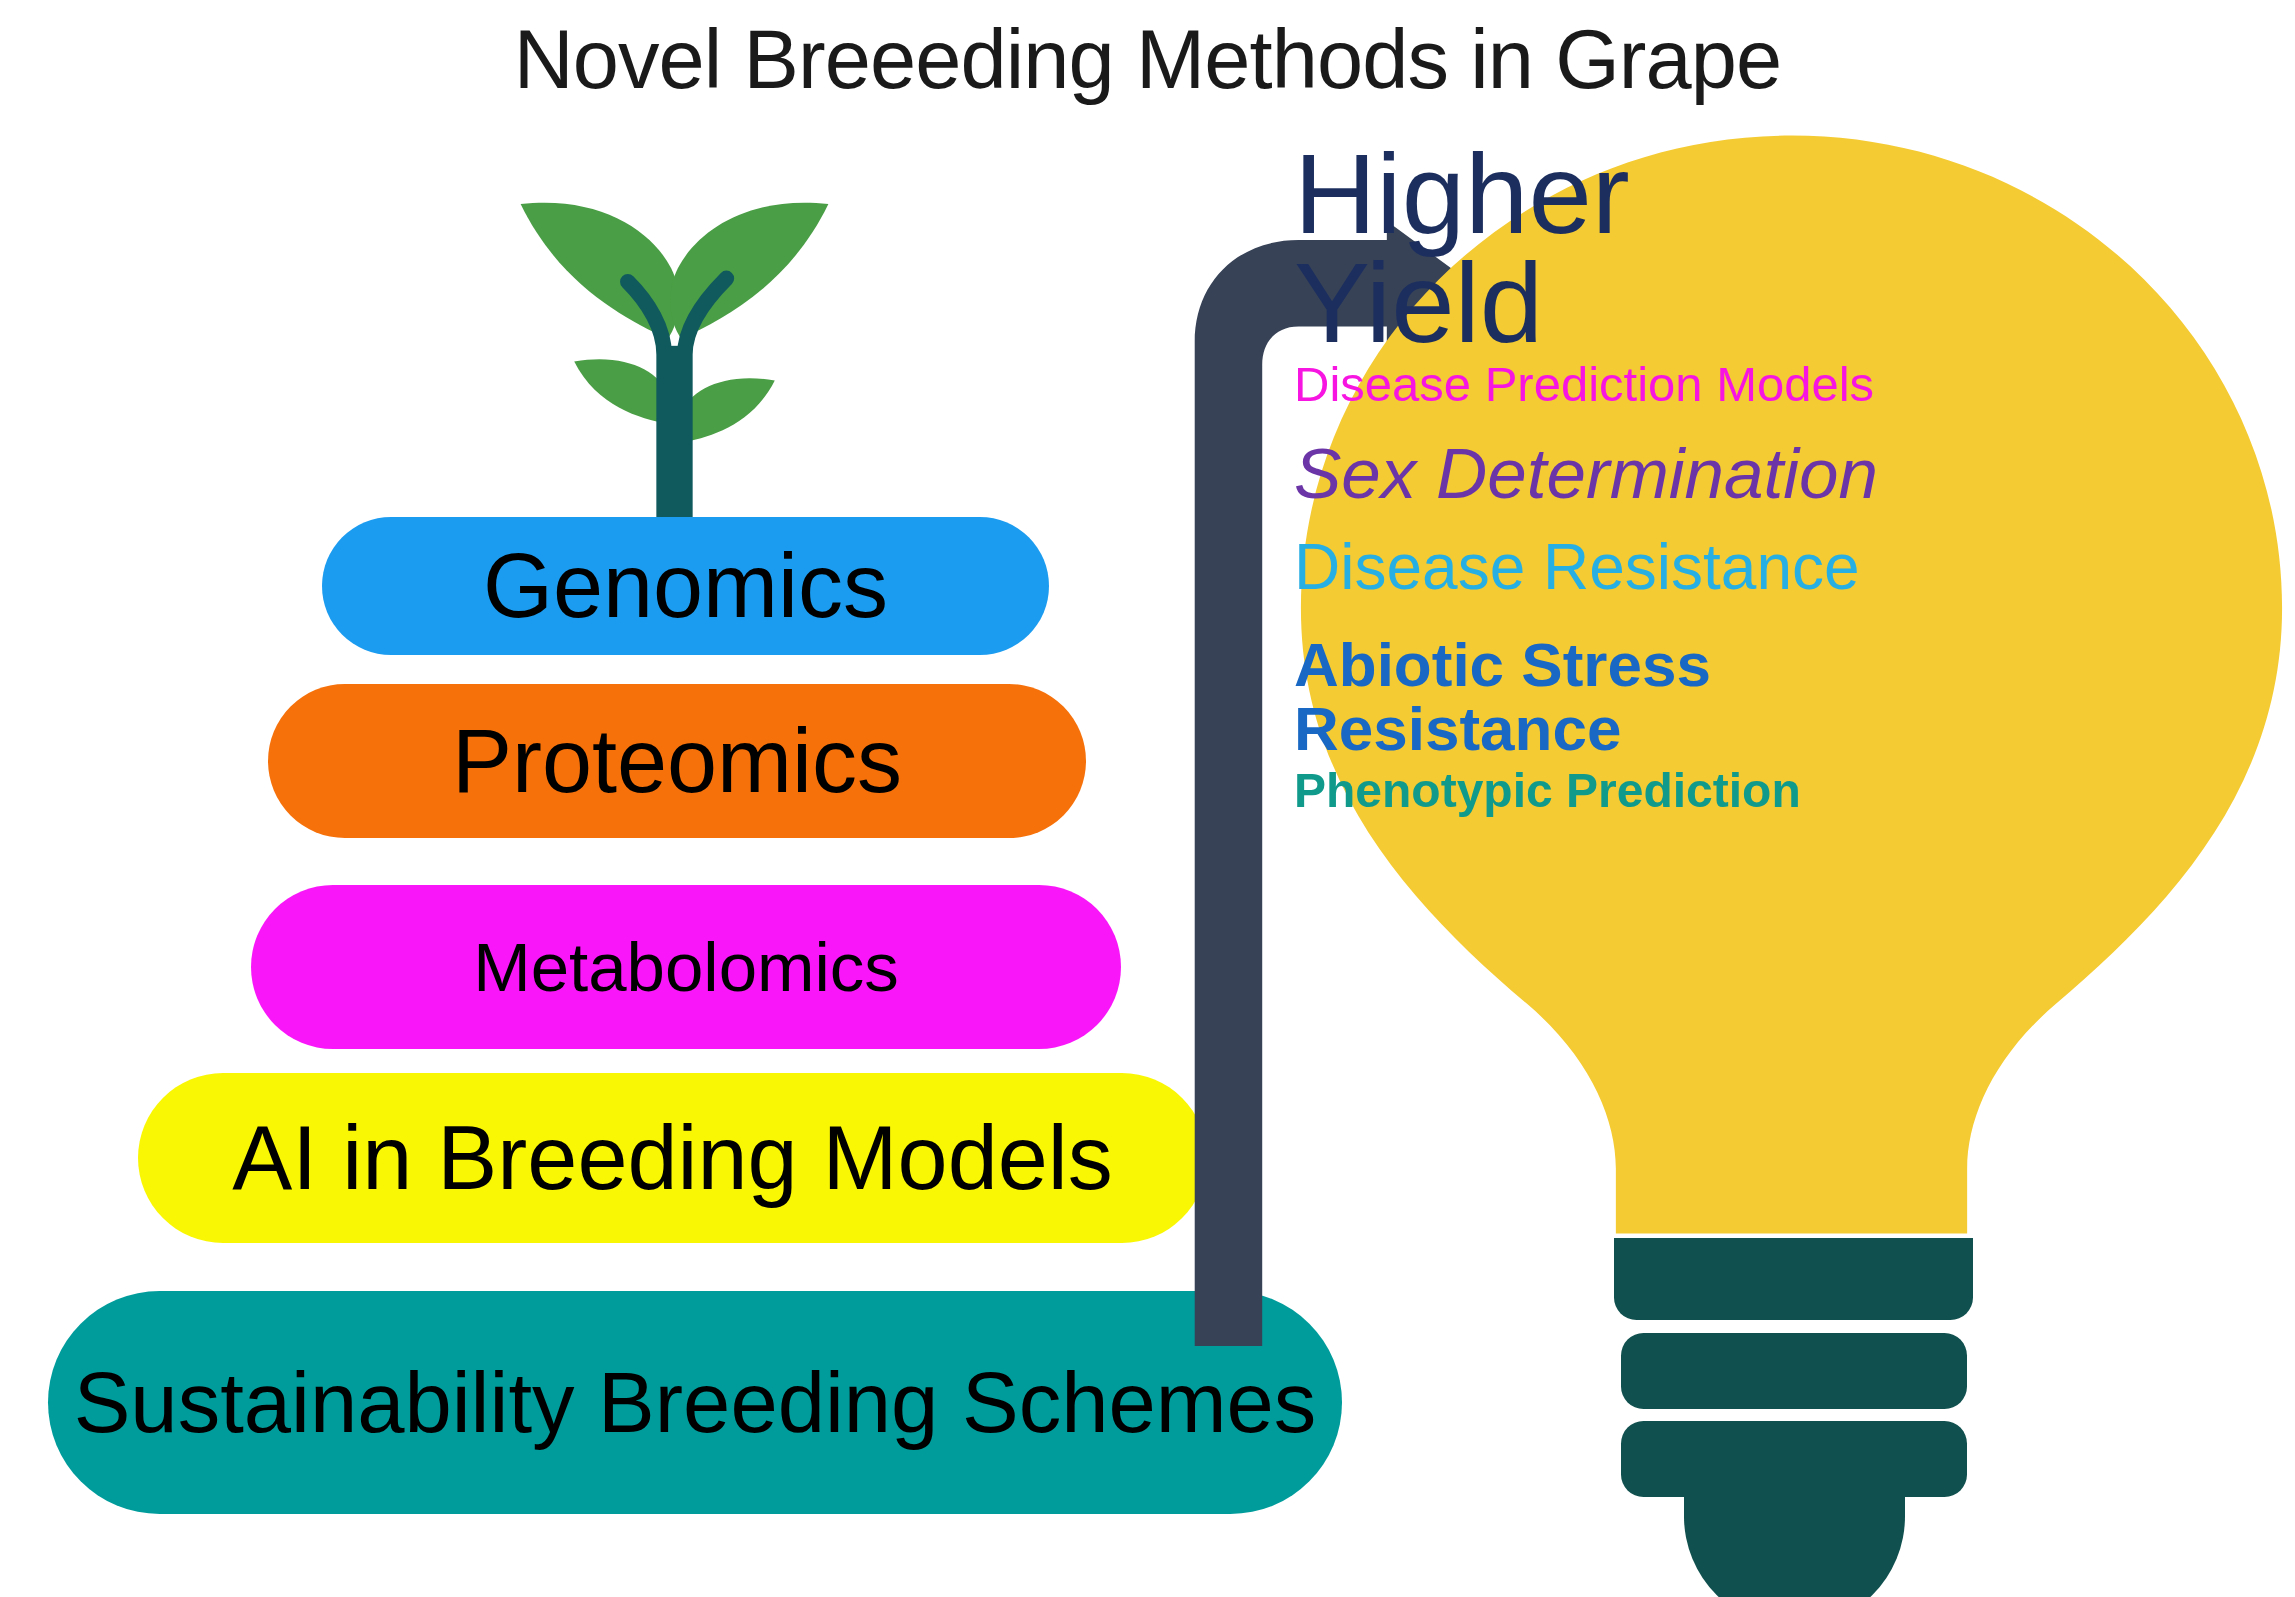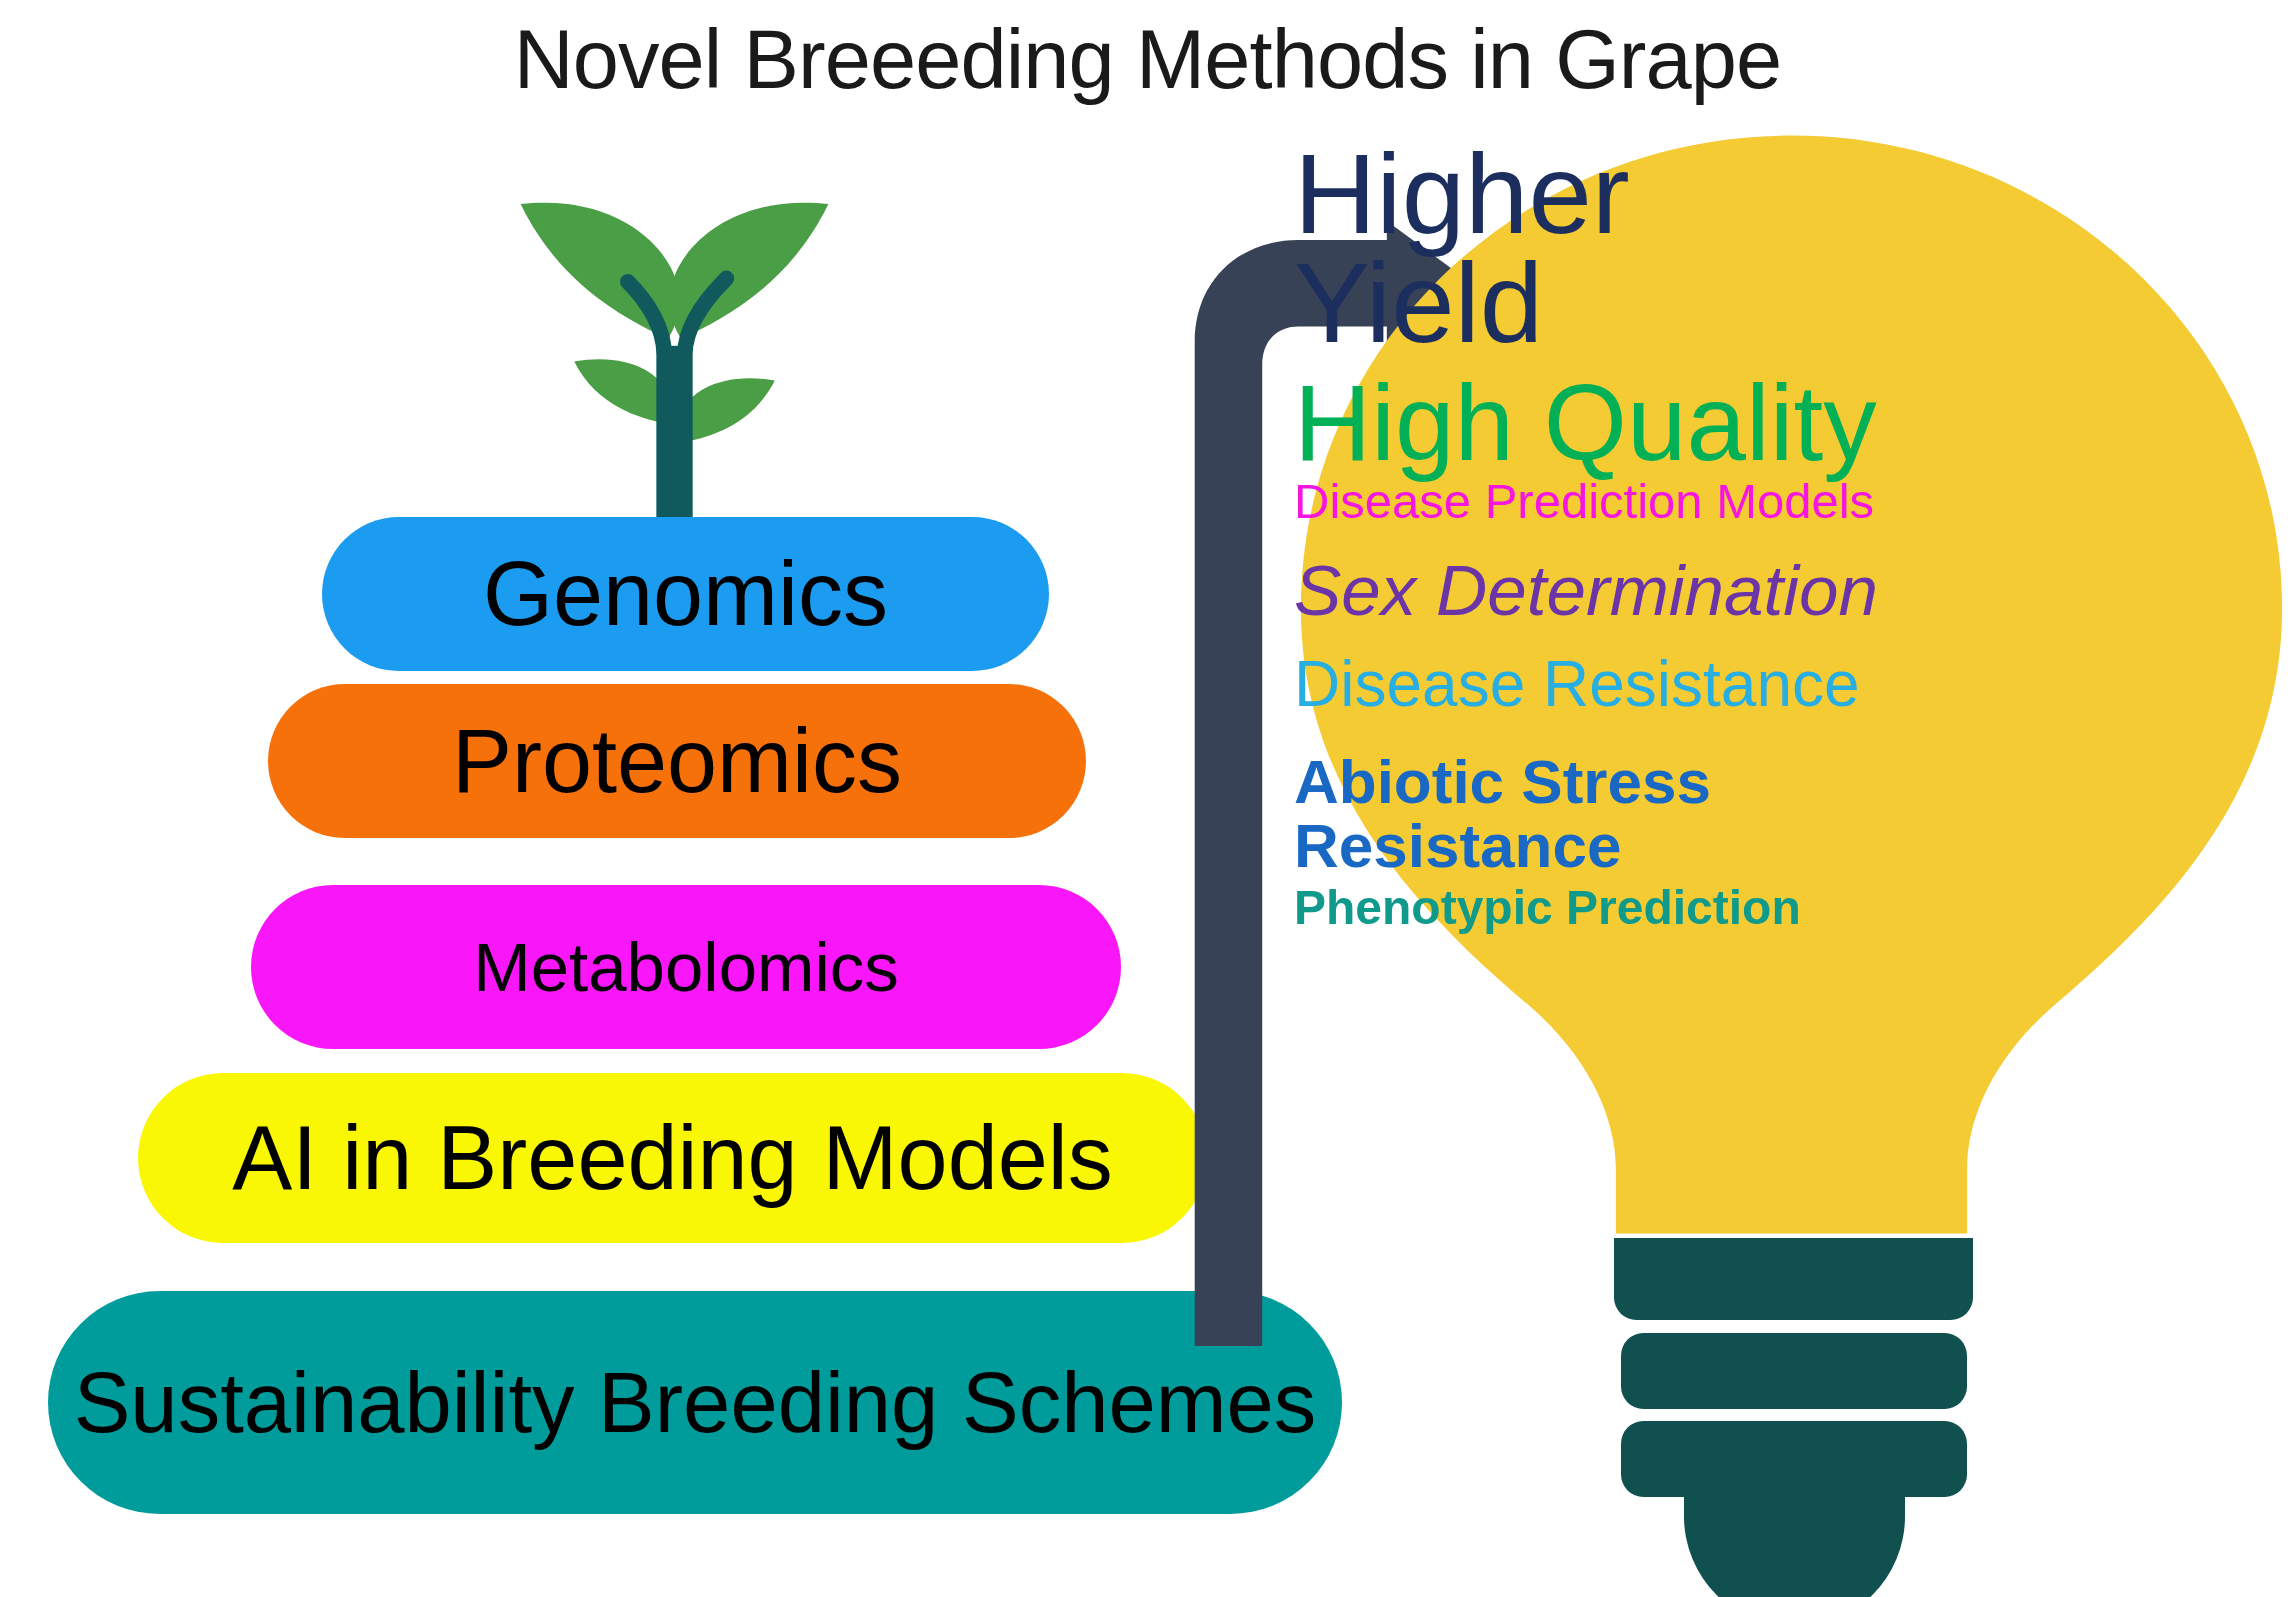--- a/index.html
+++ b/index.html
@@ -51,21 +51,21 @@
     justify-content: center;
     border-radius: 865px;
     color: #000000;
     font-family: "Liberation Sans", sans-serif;
     font-weight: 400;
     white-space: nowrap;
     line-height: 1;
     box-sizing: border-box;
   }
   #pill-genomics {
-    left: 322px; top: 517px; width: 727px; height: 154px;
+    left: 322px; top: 517px; width: 727px; height: 138px;
     background: #1C9CF0; font-size: 90px;
   }
   #pill-proteomics {
     left: 268px; top: 684px; width: 818px; height: 154px;
     background: #F6710A; font-size: 90px;
   }
   #pill-metabolomics {
     left: 251px; top: 885px; width: 870px; height: 164px;
     background: #F916F9; font-size: 69px;
   }
@@ -256,21 +256,20 @@
                  L 778 1200
                  C 778 1140 810 1070 880 1010
                  C 1010 900 1142 760 1142 552
                  C 1142 250 888 6 575 6 Z" fill="#F5CB33"></path>
       </svg>
     </div>
 
     <div id="bulb-texts">
       <div class="bulb-line" id="bulb-higher">Higher</div>
       <div class="bulb-line" id="bulb-yield">Yield</div>
-      <div class="bulb-line" id="bulb-high-quality">High Quality</div>
       <div class="bulb-line" id="bulb-disease-prediction">Disease Prediction Models</div>
       <div class="bulb-line" id="bulb-sex-det">Sex Determination</div>
       <div class="bulb-line" id="bulb-disease-res">Disease Resistance</div>
       <div class="bulb-line" id="bulb-abiotic1">Abiotic Stress</div>
       <div class="bulb-line" id="bulb-abiotic2">Resistance</div>
       <div class="bulb-line" id="bulb-phenotypic">Phenotypic Prediction</div>
     </div>
 
     <div class="base-piece" id="base-1"></div>
     <div class="base-piece" id="base-2"></div>

